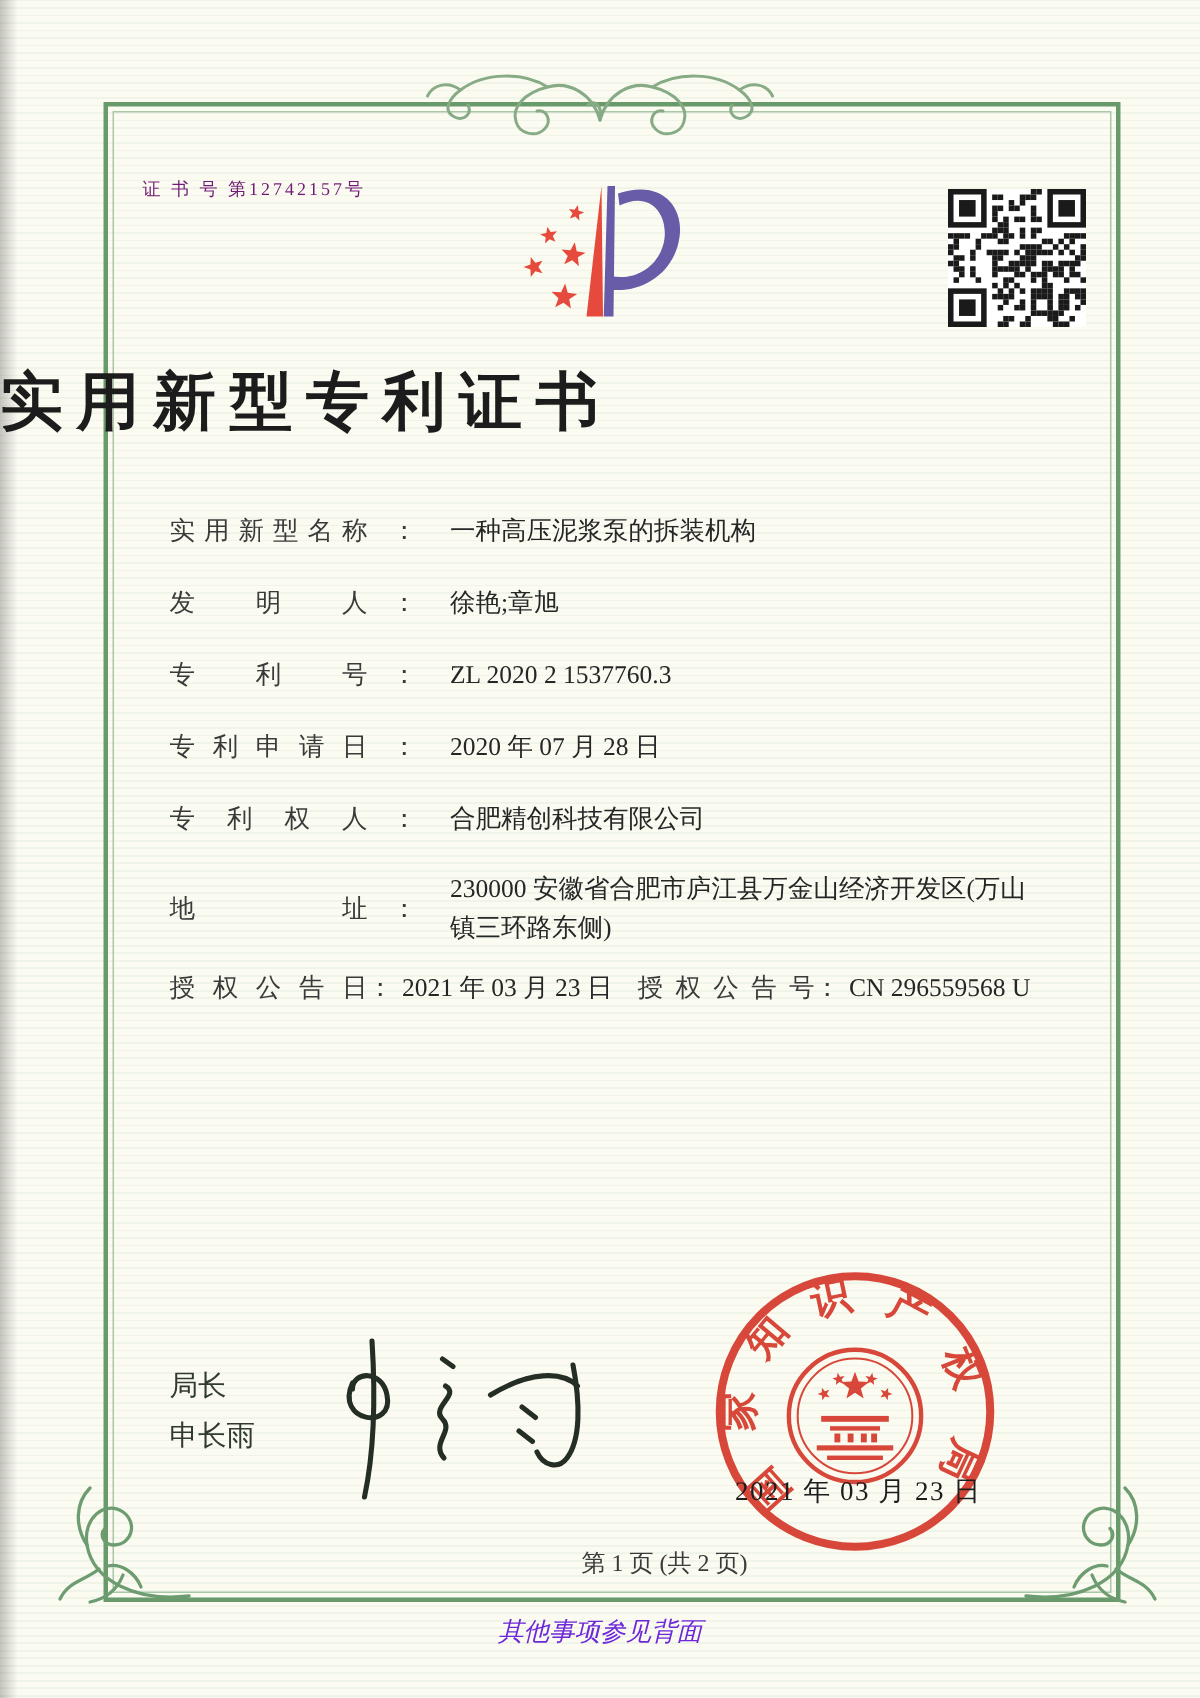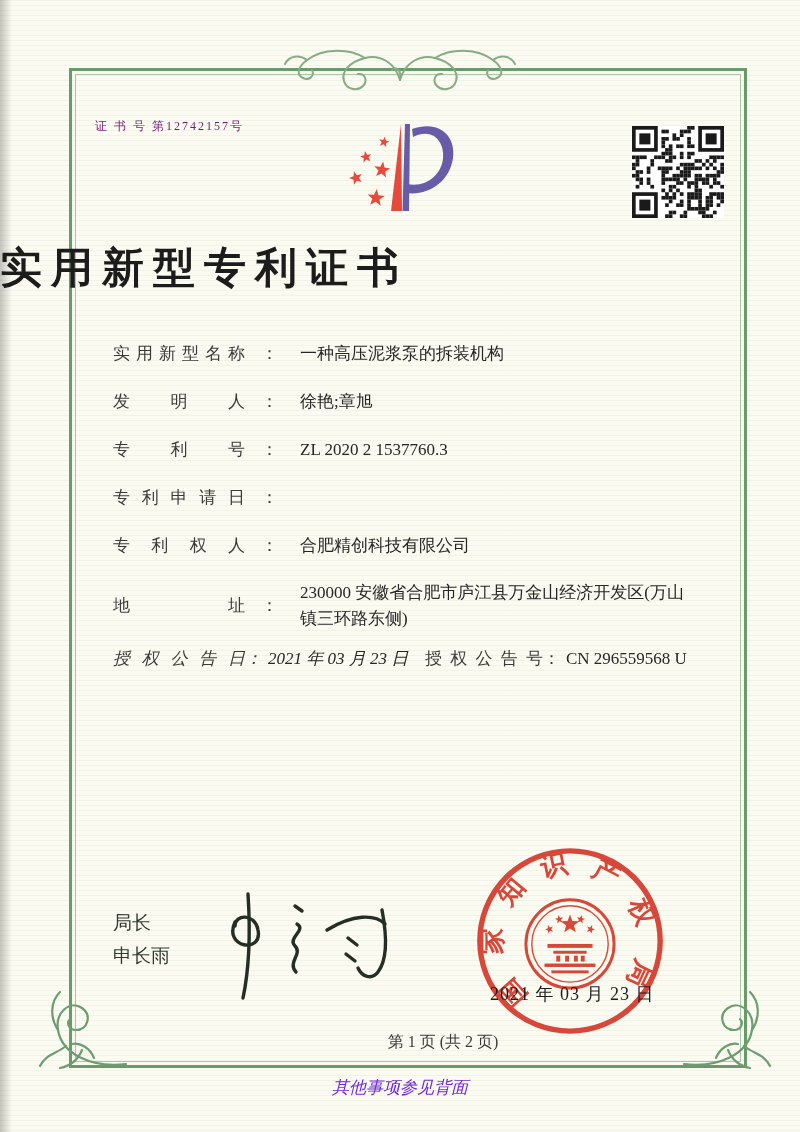--- a/index.html
+++ b/index.html
@@ -26,30 +26,30 @@
     font-size:42px;font-weight:bold;letter-spacing:9px;color:#1c1c1c;}
   
   .content{position:absolute;left:113px;top:340px;width:580px;font-size:17px;}
   .frow{display:flex;align-items:center;line-height:27px;margin-bottom:21px;gap:16px;}
   .frow.addr{line-height:26px;margin-bottom:13px;}
   .lab{display:inline-block;width:132px;text-align:justify;text-align-last:justify;
     -moz-text-align-last:justify;color:#3a3a3a;flex:none;}
   .colon{flex:none;color:#3a3a3a;}
   .val{margin-left:6px;color:#262626;}
   .grant-row{display:flex;align-items:baseline;line-height:27px;margin-bottom:0;}
-  .g1{display:flex;align-items:baseline;width:312px;flex:none;font-style:italic;}
+  .g1{display:flex;align-items:baseline;width:312px;flex:none;}
   .g2{display:flex;align-items:center;}
   .g2 .lab{width:118px;}
   
   .paras{position:absolute;left:95px;top:666px;width:612px;
     font-size:17.5px;line-height:29px;text-align:justify;font-style:italic;color:#44503f;}
   .paras p{margin:0 0 5px 0;text-indent:2em;}
   
   .signer{position:absolute;left:113px;top:908px;font-size:19px;color:#303a30;
-    font-family:Liberation Mono, monospace;line-height:33px;}
+    font-family:Liberation Sans, sans-serif;line-height:33px;}
   .autograph{position:absolute;left:215px;top:880px;}
   
   .seal{position:absolute;left:472px;top:843px;}
   .seal-date{position:absolute;left:490px;top:982px;font-size:18px;color:#1d1d1d;
     letter-spacing:1px;z-index:3;}
   
   .page-no{position:absolute;left:69px;top:1032px;width:672px;text-align:center;
     font-size:16px;color:#3a3a3a;padding-left:38px;}
   .back-note{position:absolute;left:0;top:1076px;width:800px;text-align:center;
     font-size:17px;font-style:italic;color:#6d28d9;}
@@ -341,20 +341,21 @@
     <span class="val">徐艳;章旭</span>
   </div>
   <div class="frow">
     <span class="lab">专利号</span>
       <span class="colon">：</span>
     <span class="val">ZL 2020 2 1537760.3</span>
   </div>
   <div class="frow">
     <span class="lab">专利申请日</span>
       <span class="colon">：</span>
+    <span class="val">2020 年 07 月 28 日</span>
   </div>
   <div class="frow">
     <span class="lab">专利权人</span>
       <span class="colon">：</span>
     <span class="val">合肥精创科技有限公司</span>
   </div>
   <div class="frow addr">
     <span class="lab">地址</span>
       <span class="colon">：</span>
     <span class="val">230000 安徽省合肥市庐江县万金山经济开发区(万山镇三环路东侧)</span>

